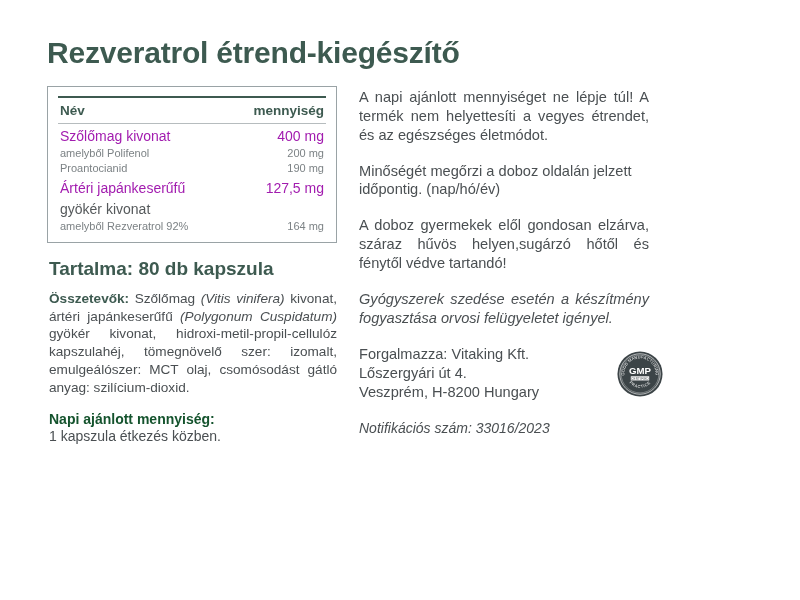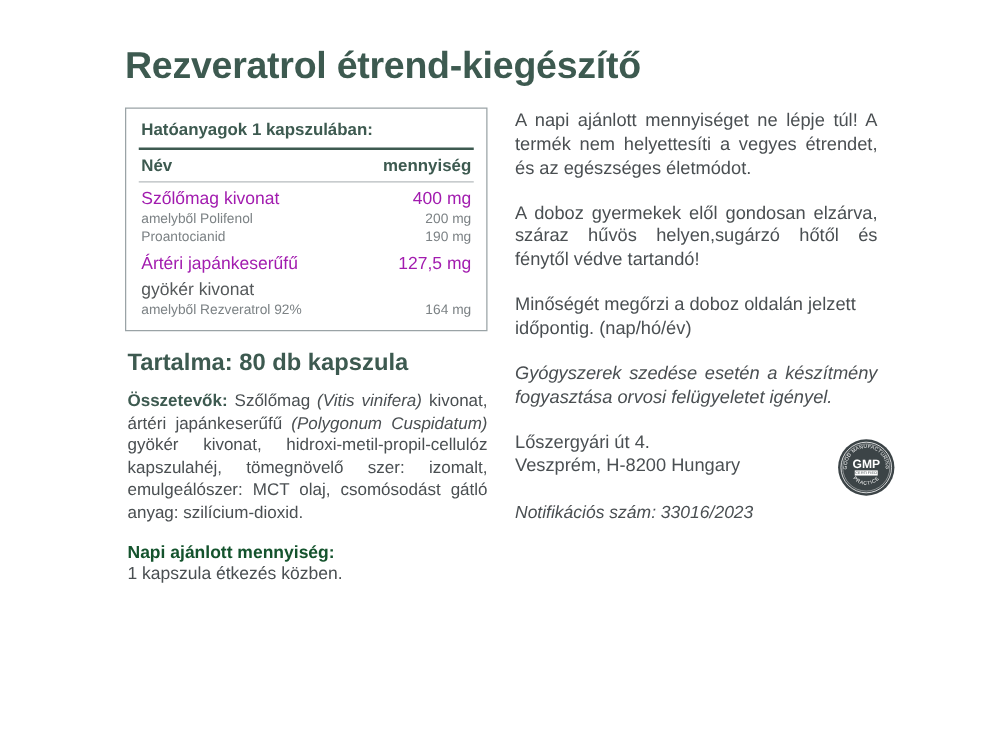--- a/index.html
+++ b/index.html
@@ -14,21 +14,21 @@
     font-family: "Liberation Sans", sans-serif;
     color: #4a4f52;
     -webkit-font-smoothing: antialiased;
   }
 
   .label-page {
     position: relative;
     width: 800px;
     height: 600px;
     box-sizing: border-box;
-    padding: 36px 90px 0 100px;
+    padding: 36px 90px 0 47px;
   }
 
   
   .product-title {
     font-size: 30px;
     font-weight: bold;
     color: #3d5a50;
     letter-spacing: -0.2px;
     line-height: 1.12;
     margin: 0 0 16px 0;
@@ -178,21 +178,20 @@
 
 <div class="label-page">
 
   <h1 class="product-title">Rezveratrol étrend-kiegészítő</h1>
 
   <div class="columns">
 
     <div class="col-left">
 
       <div class="facts-box">
-        <div class="facts-caption">Hatóanyagok 1 kapszulában:</div>
         <div class="rule-thick"></div>
 
         <table class="facts">
           <colgroup>
               <col style="width:62%">
               <col style="width:38%">
             </colgroup>
           <thead>
             <tr>
               <th class="name">Név</th>
@@ -241,29 +240,30 @@
       <p class="para"><span class="lead">Összetevők:</span><span> Szőlőmag </span><span class="sci">(Vitis vinifera)</span><span> kivonat, ártéri japánkeserűfű </span><span class="sci">(Polygonum Cuspidatum)</span><span> gyökér kivonat, hidroxi-metil-propil-cellulóz kapszulahéj, tömegnövelő szer: izomalt, emulgeálószer: MCT olaj, csomósodást gátló anyag: szilícium-dioxid.</span></p>
 
       <div class="dose-heading">Napi ajánlott mennyiség:</div>
       <div class="dose-text">1 kapszula étkezés közben.</div>
     </div>
 
     <div class="col-right">
 
       <p class="rpara">A napi ajánlott mennyiséget ne lépje túl! A termék nem helyettesíti a vegyes étrendet, és az egészséges életmódot.</p>
 
+      <p class="rpara ragged">Minőségét megőrzi a doboz oldalán jelzett időpontig. (nap/hó/év)</p>
+
       <p class="rpara">A doboz gyermekek elől gondosan elzárva, száraz hűvös helyen,sugárzó hőtől és fénytől védve tartandó!</p>
 
-      <p class="rpara ragged">Minőségét megőrzi a doboz oldalán jelzett időpontig. (nap/hó/év)</p>
-
       <p class="rpara italic">Gyógyszerek szedése esetén a készítmény fogyasztása orvosi felügyeletet igényel.</p>
 
       <div class="distributor-row">
 
         <div class="distributor">
+          <div>Forgalmazza: Vitaking Kft.</div>
           <div>Lőszergyári út 4.</div>
           <div>Veszprém, H-8200 Hungary</div>
         </div>
 
         <div class="gmp-seal">
           <svg viewBox="0 0 100 100" width="46" height="46" aria-hidden="true">
             <defs>
               <path id="arcTop" d="M 16,50 A 34,34 0 0 1 84,50" fill="none"></path>
               <path id="arcBot" d="M 20,50 A 30,30 0 0 0 80,50" fill="none"></path>
             </defs>

